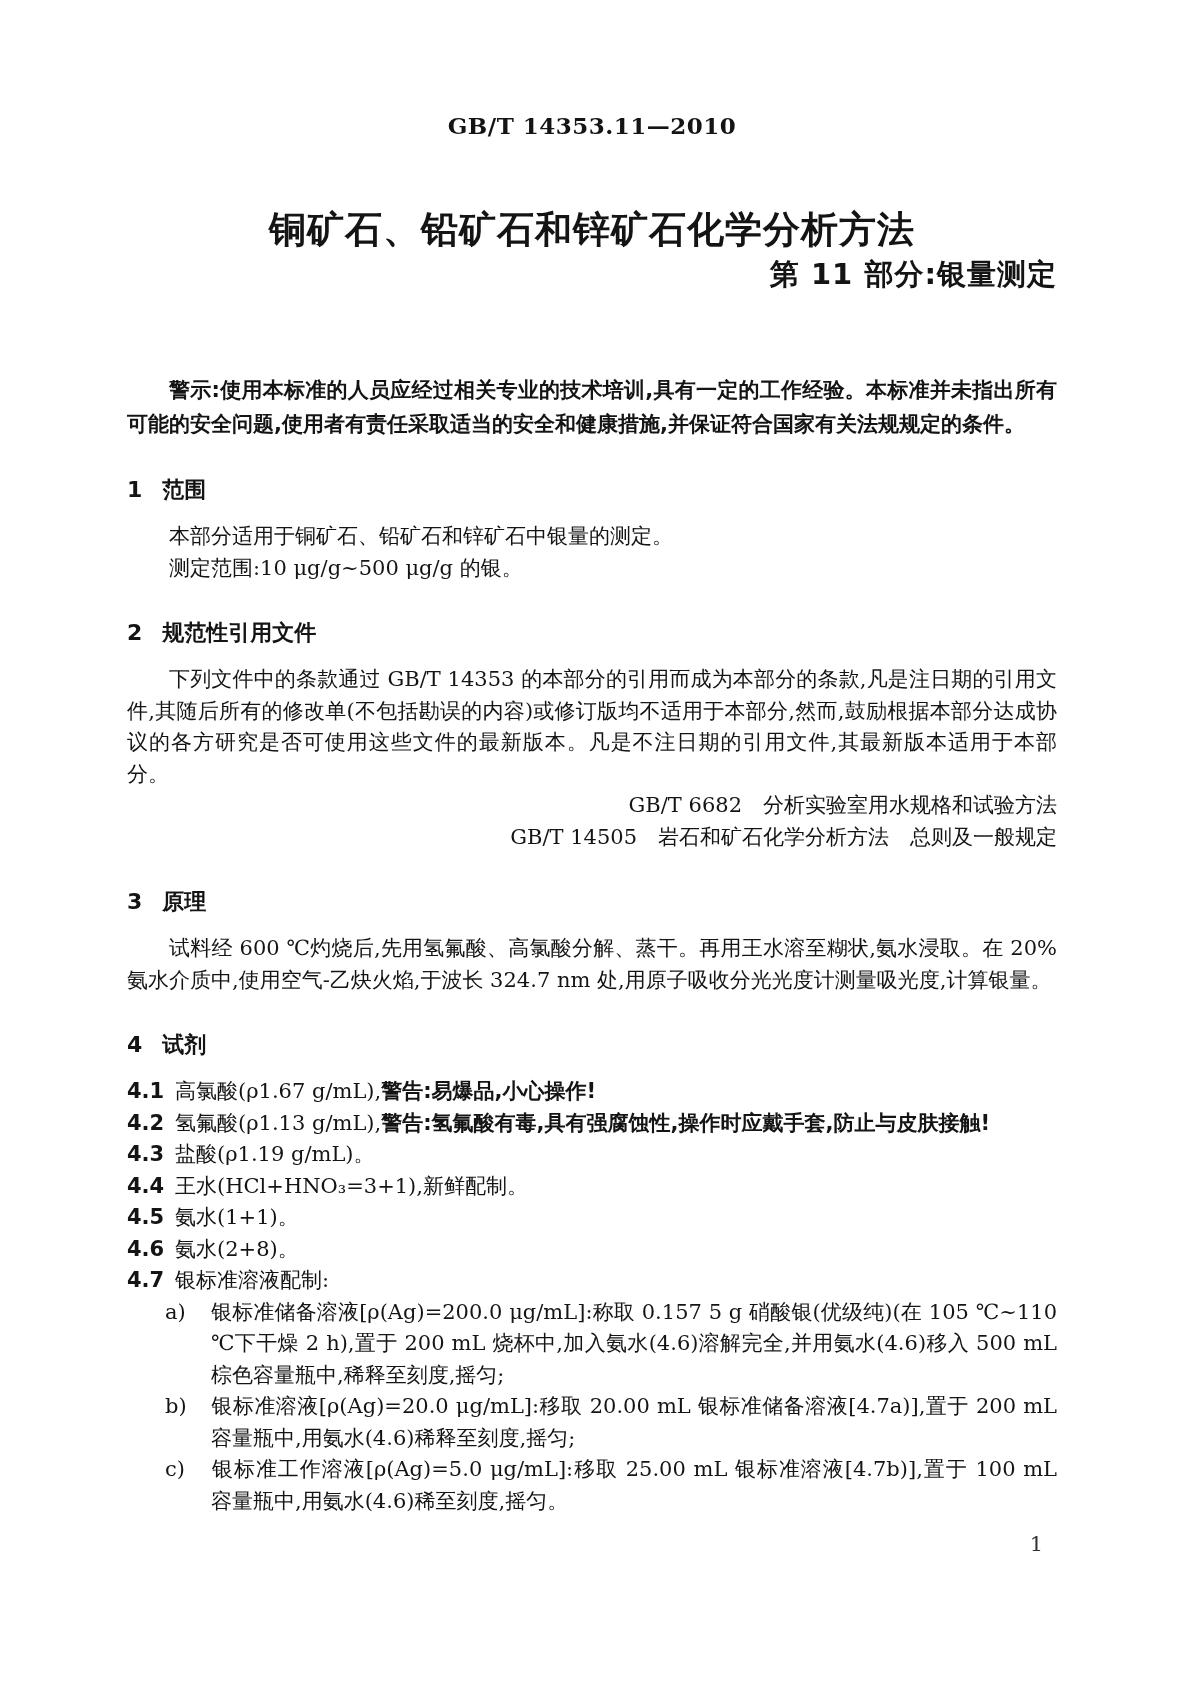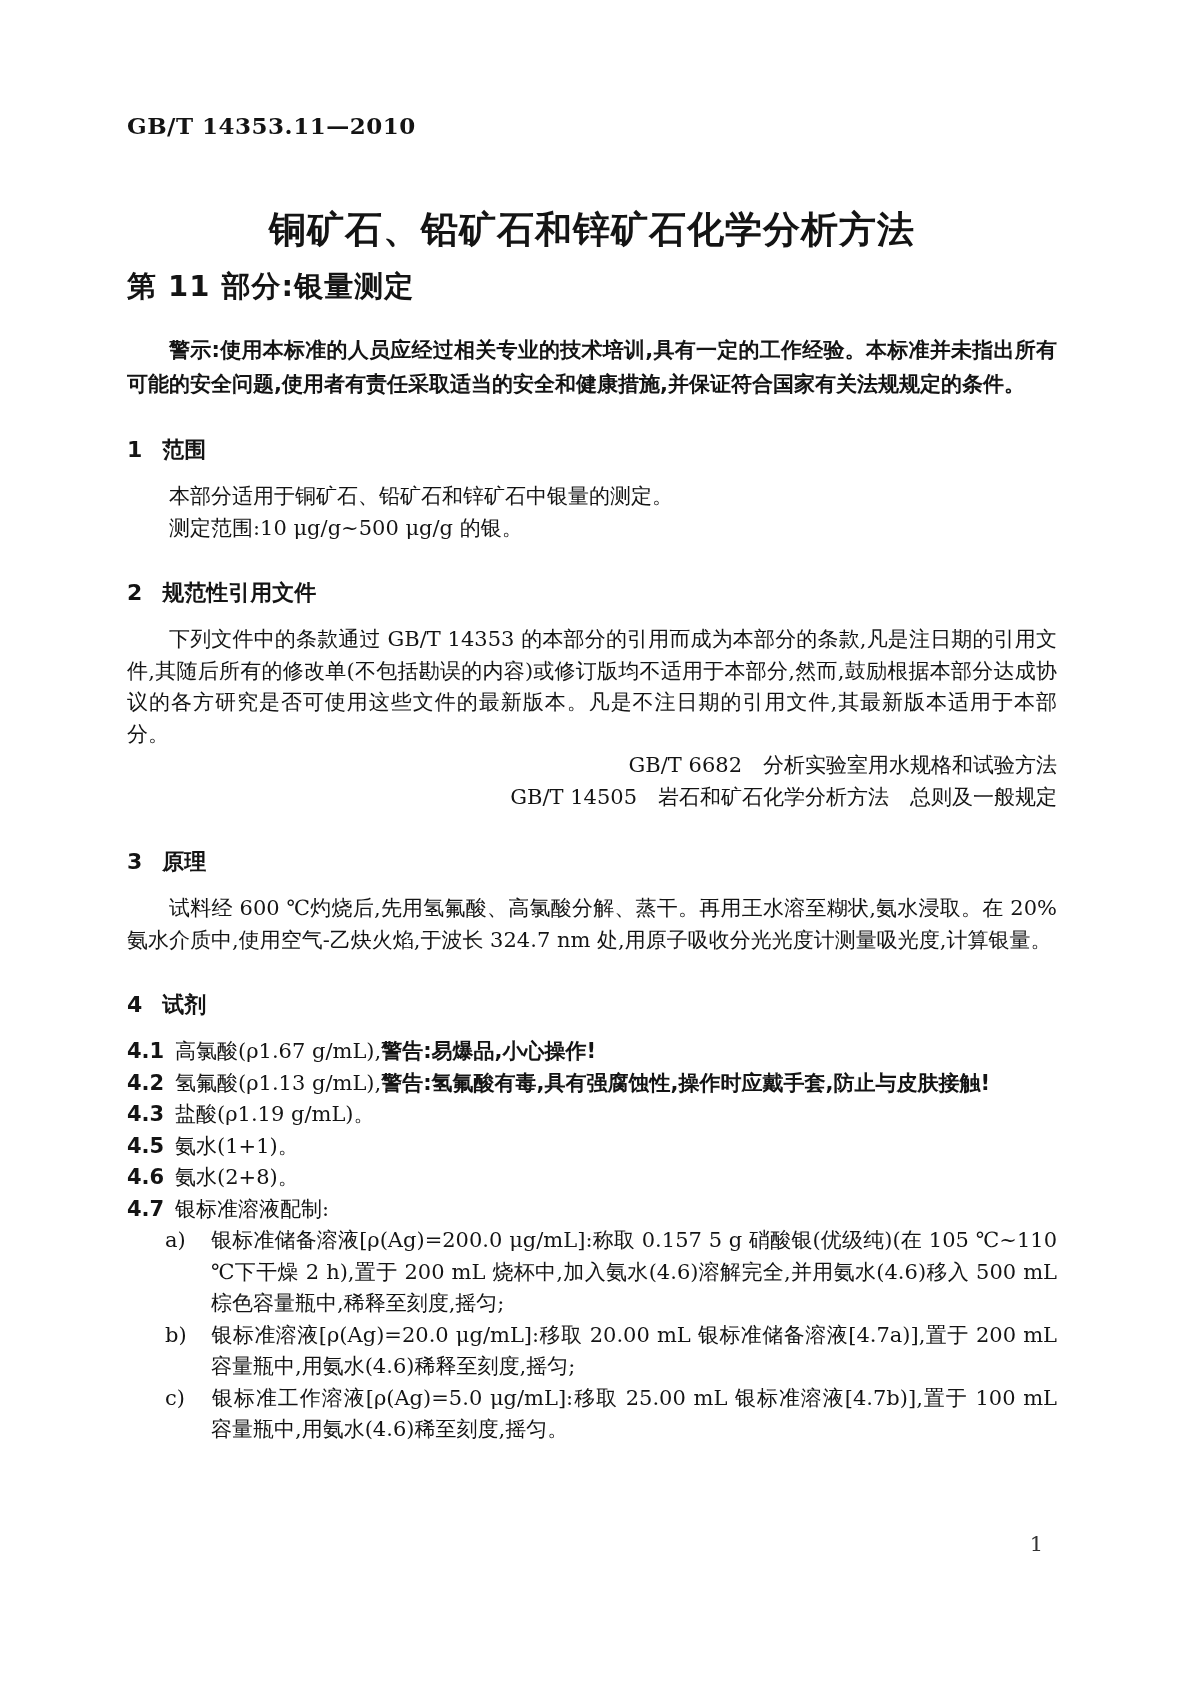--- a/index.html
+++ b/index.html
@@ -9,46 +9,46 @@
     margin:0 auto;
     background:#ffffff;
     color:#141414;
     font-family:"DejaVu Serif","Liberation Serif",serif;
     overflow:hidden;
   }
   .content { position:absolute; left:127px; top:0; width:930px; }
 
   .doc-header {
     padding-top:112px;
-    text-align:left;
+    text-align:center;
     font-family:"DejaVu Serif","Liberation Serif",serif;
     font-weight:bold;
     font-size:23px;
     letter-spacing:0.5px;
   }
 
   .doc-title {
     margin-top:66px;
     text-align:center;
     font-family:"DejaVu Sans","Liberation Sans",sans-serif;
     font-weight:bold;
     font-size:37px;
     letter-spacing:1px;
   }
   .doc-subtitle {
-    margin-top:12px;
-    text-align:left;
+    margin-top:0;
+    text-align:right;
     font-family:"DejaVu Sans","Liberation Sans",sans-serif;
     font-weight:bold;
     font-size:29px;
     letter-spacing:1px;
   }
 
   .warning {
-    margin:26px 0 0 0;
+    margin:78px 0 0 0;
     font-family:"DejaVu Sans","Liberation Sans",sans-serif;
     font-weight:bold;
     font-size:21px;
     line-height:34px;
     text-align:justify;
     text-indent:42px;
   }
 
   .sec {
     margin:34px 0 16px 0;
@@ -132,20 +132,23 @@
     <p class="body reagent">
       <span class="num">4.1</span><span>高氯酸(ρ1.67 g/mL),</span><span class="warn">警告:易爆品,小心操作!</span>
     </p>
     <p class="body reagent">
       <span class="num">4.2</span><span>氢氟酸(ρ1.13 g/mL),</span><span class="warn">警告:氢氟酸有毒,具有强腐蚀性,操作时应戴手套,防止与皮肤接触!</span>
     </p>
     <p class="body reagent">
       <span class="num">4.3</span><span>盐酸(ρ1.19 g/mL)。</span>
     </p>
     <p class="body reagent">
+      <span class="num">4.4</span><span>王水(HCl+HNO₃=3+1),新鲜配制。</span>
+    </p>
+    <p class="body reagent">
       <span class="num">4.5</span><span>氨水(1+1)。</span>
     </p>
     <p class="body reagent">
       <span class="num">4.6</span><span>氨水(2+8)。</span>
     </p>
     <p class="body reagent">
       <span class="num">4.7</span><span>银标准溶液配制:</span>
     </p>
 
     <p class="body abc">

